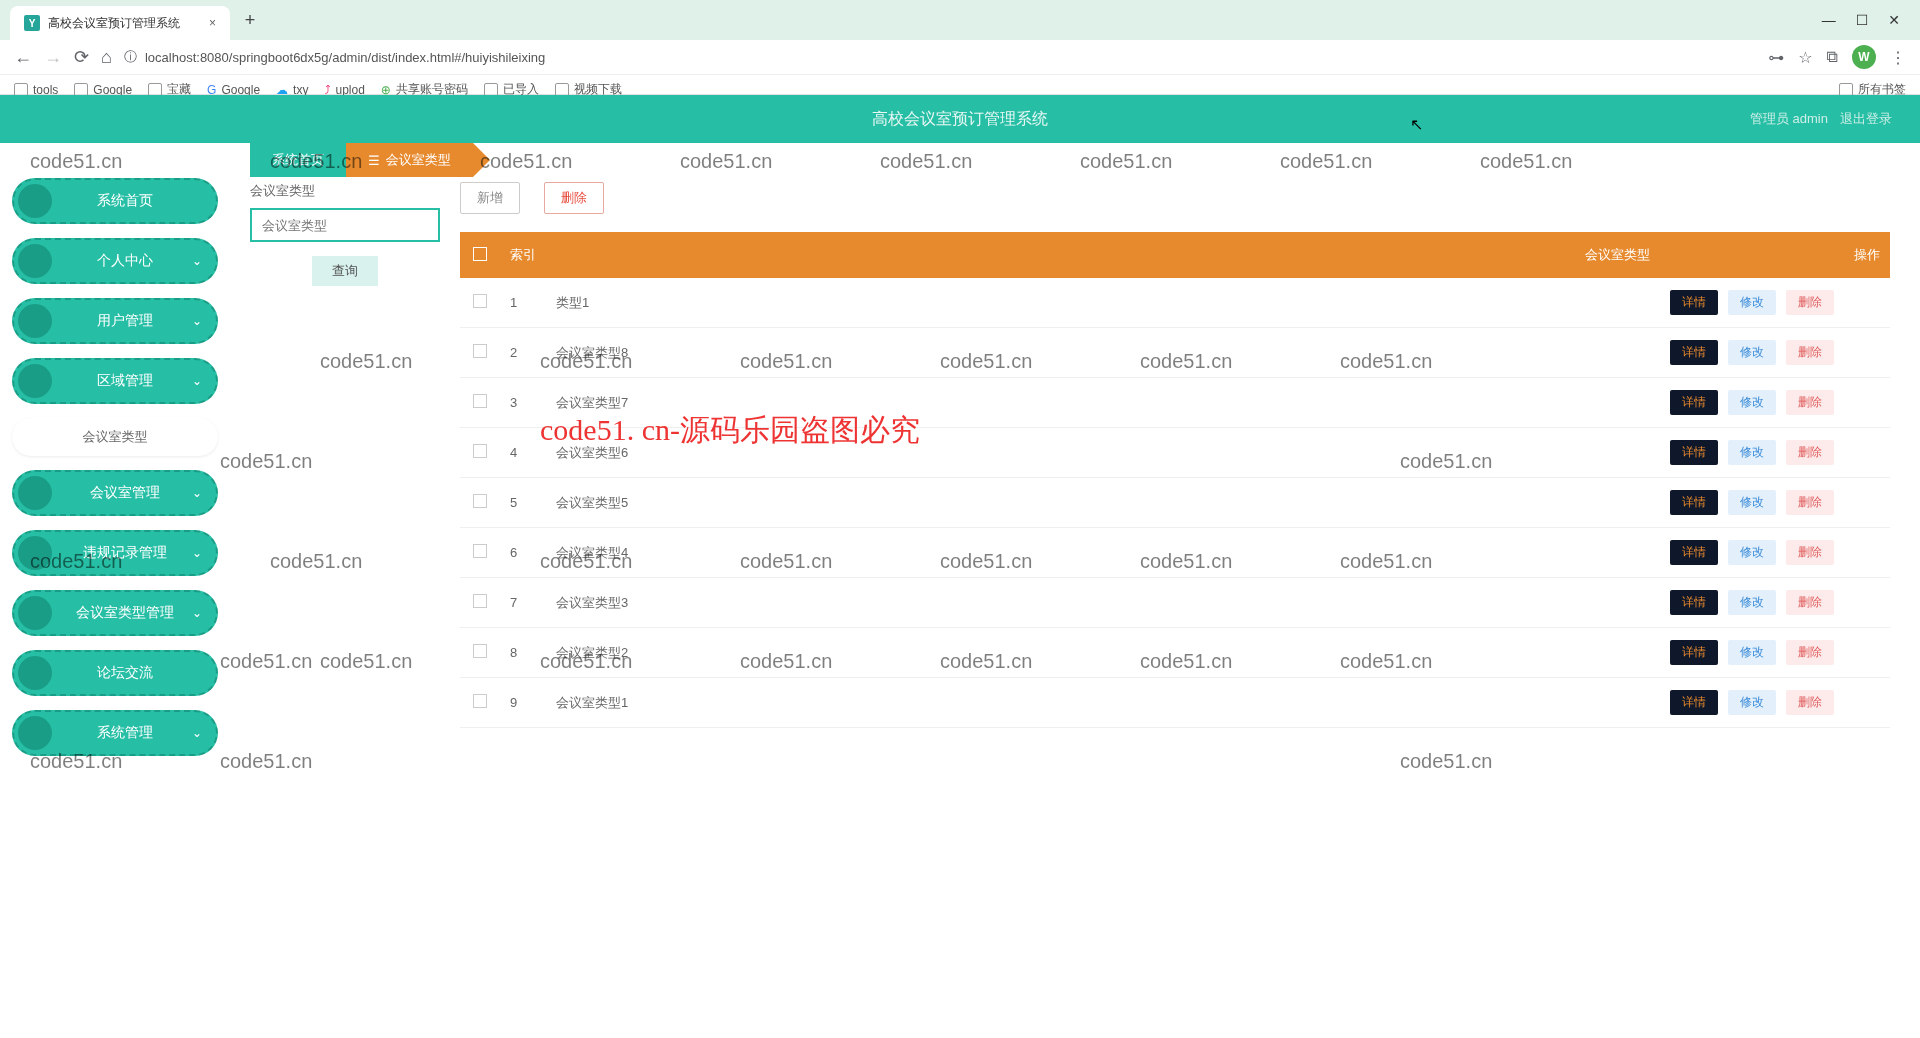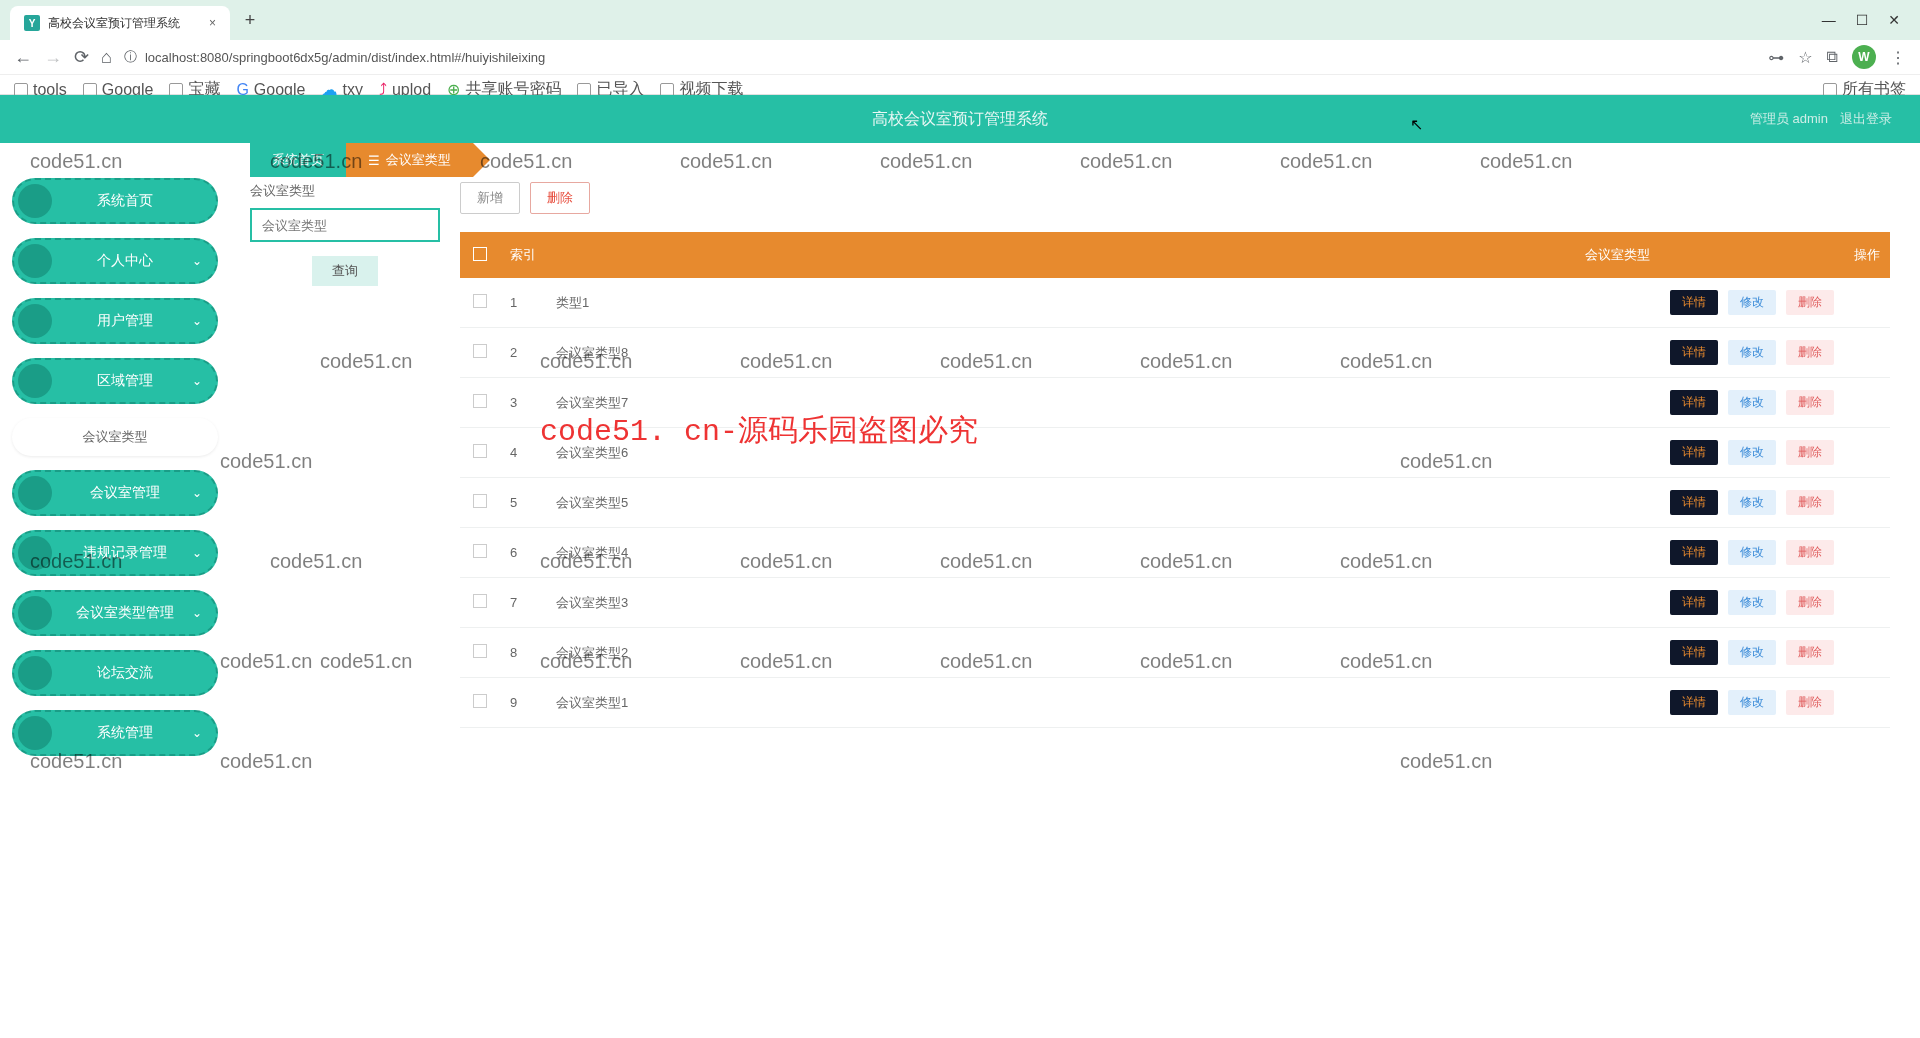--- a/index.html
+++ b/index.html
@@ -15,21 +15,21 @@
 .window-controls { margin-left:auto; display:flex; gap:20px; padding-right:20px; color:#333; }
 .window-controls span { cursor:pointer; font-size:14px; }
 
 .addr-bar { height:34px; display:flex; align-items:center; gap:12px; padding:0 14px; }
 .nav-btn { color:#5f6368; font-size:18px; cursor:pointer; }
 .url-box { flex:1; display:flex; align-items:center; gap:8px; font-size:13px; color:#555; }
 .url-box .secure { color:#5f6368; }
 .addr-icons { display:flex; gap:14px; align-items:center; color:#5f6368; }
 .avatar { width:24px; height:24px; border-radius:50%; background:#4caf50; color:#fff; display:flex; align-items:center; justify-content:center; font-size:12px; font-weight:bold; }
 
-.bookmarks { height:30px; display:flex; align-items:center; gap:16px; padding:0 14px; font-size:16px; color:#555; border-top:1px solid #eee; }
+.bookmarks { height:30px; display:flex; align-items:center; gap:16px; padding:0 14px; font-size:12px; color:#555; border-top:1px solid #eee; }
 .bm-item { display:flex; align-items:center; gap:5px; cursor:pointer; }
 .bm-item .ico { width:14px; height:14px; border:1px solid #999; border-radius:2px; }
 .bm-right { margin-left:auto; }
 
 
 .app-header { height:48px; background:#26bfa5; color:#b2e8df; display:flex; align-items:center; justify-content:center; position:relative; }
 .app-title { font-size:16px; color:#e8f7f4; }
 .header-right { position:absolute; right:28px; display:flex; gap:12px; font-size:13px; color:#cdeee7; cursor:pointer; }
 
 
@@ -48,21 +48,21 @@
 .submenu { background:#fff; border-radius:22px; height:38px; display:flex; align-items:center; justify-content:center; color:#666; font-size:13px; margin-bottom:14px; box-shadow:0 1px 3px rgba(0,0,0,0.08); cursor:pointer; }
 
 
 .main { position:absolute; left:250px; right:30px; top:182px; }
 .search-area { float:left; width:190px; }
 .search-label { font-size:13px; color:#666; margin-bottom:8px; }
 .search-input { width:100%; height:34px; border:2px solid #26bfa5; padding:0 10px; font-size:13px; outline:none; }
 .search-btn { display:block; margin:14px auto 0; padding:6px 20px; background:#d9f2ed; color:#555; border:none; font-size:13px; cursor:pointer; }
 
 .content-area { margin-left:210px; }
-.toolbar { display:flex; gap:10px; margin-bottom:18px; }
+.toolbar { display:flex; gap:24px; margin-bottom:18px; }
 .btn { padding:6px 16px; font-size:13px; border:1px solid; background:#fff; cursor:pointer; border-radius:2px; }
 .btn-add { color:#888; border-color:#ccc; }
 .btn-del { color:#e74c3c; border-color:#e7a8a0; }
 
 .table { width:100%; border-collapse:collapse; font-size:13px; }
 .table thead { background:#e78a2e; color:#fff; }
 .table th { padding:14px 10px; text-align:right; font-weight:normal; }
 .table th:first-child { width:40px; text-align:center; }
 .table th:nth-child(2) { width:46px; }
 .table th:last-child { width:230px; }
@@ -71,21 +71,21 @@
 .table td:first-child { text-align:center; }
 .chk { width:14px; height:14px; border:1px solid #ccc; display:inline-block; cursor:pointer; }
 .row-actions { display:flex; gap:10px; }
 .act { padding:4px 12px; font-size:12px; border-radius:2px; cursor:pointer; }
 .act-detail { background:#0f172a; color:#e78a2e; }
 .act-edit { background:#e3f0fb; color:#3a8bd8; }
 .act-delete { background:#fdeaea; color:#e05c5c; }
 
 
 .watermark { position:absolute; font-size:20px; color:#000000; opacity:0.5; pointer-events:none; user-select:none; font-family:Arial,sans-serif; }
-.big-wm { position:absolute; left:540px; top:410px; font-size:30px; color:#e33; font-family:Liberation Mono, monospace; pointer-events:none; z-index:5; }
+.big-wm { position:absolute; left:540px; top:410px; font-size:30px; color:#e33; font-family:Liberation Serif, serif; pointer-events:none; z-index:5; }
 
 .cursor { position:absolute; top:115px; left:1410px; font-size:16px; z-index:10; color:#000; }
 </style>
 </head>
 <body>
 
 <div class="browser-chrome">
   <div class="tab-bar">
     <div class="tab">
       <span class="favicon">Y</span>

